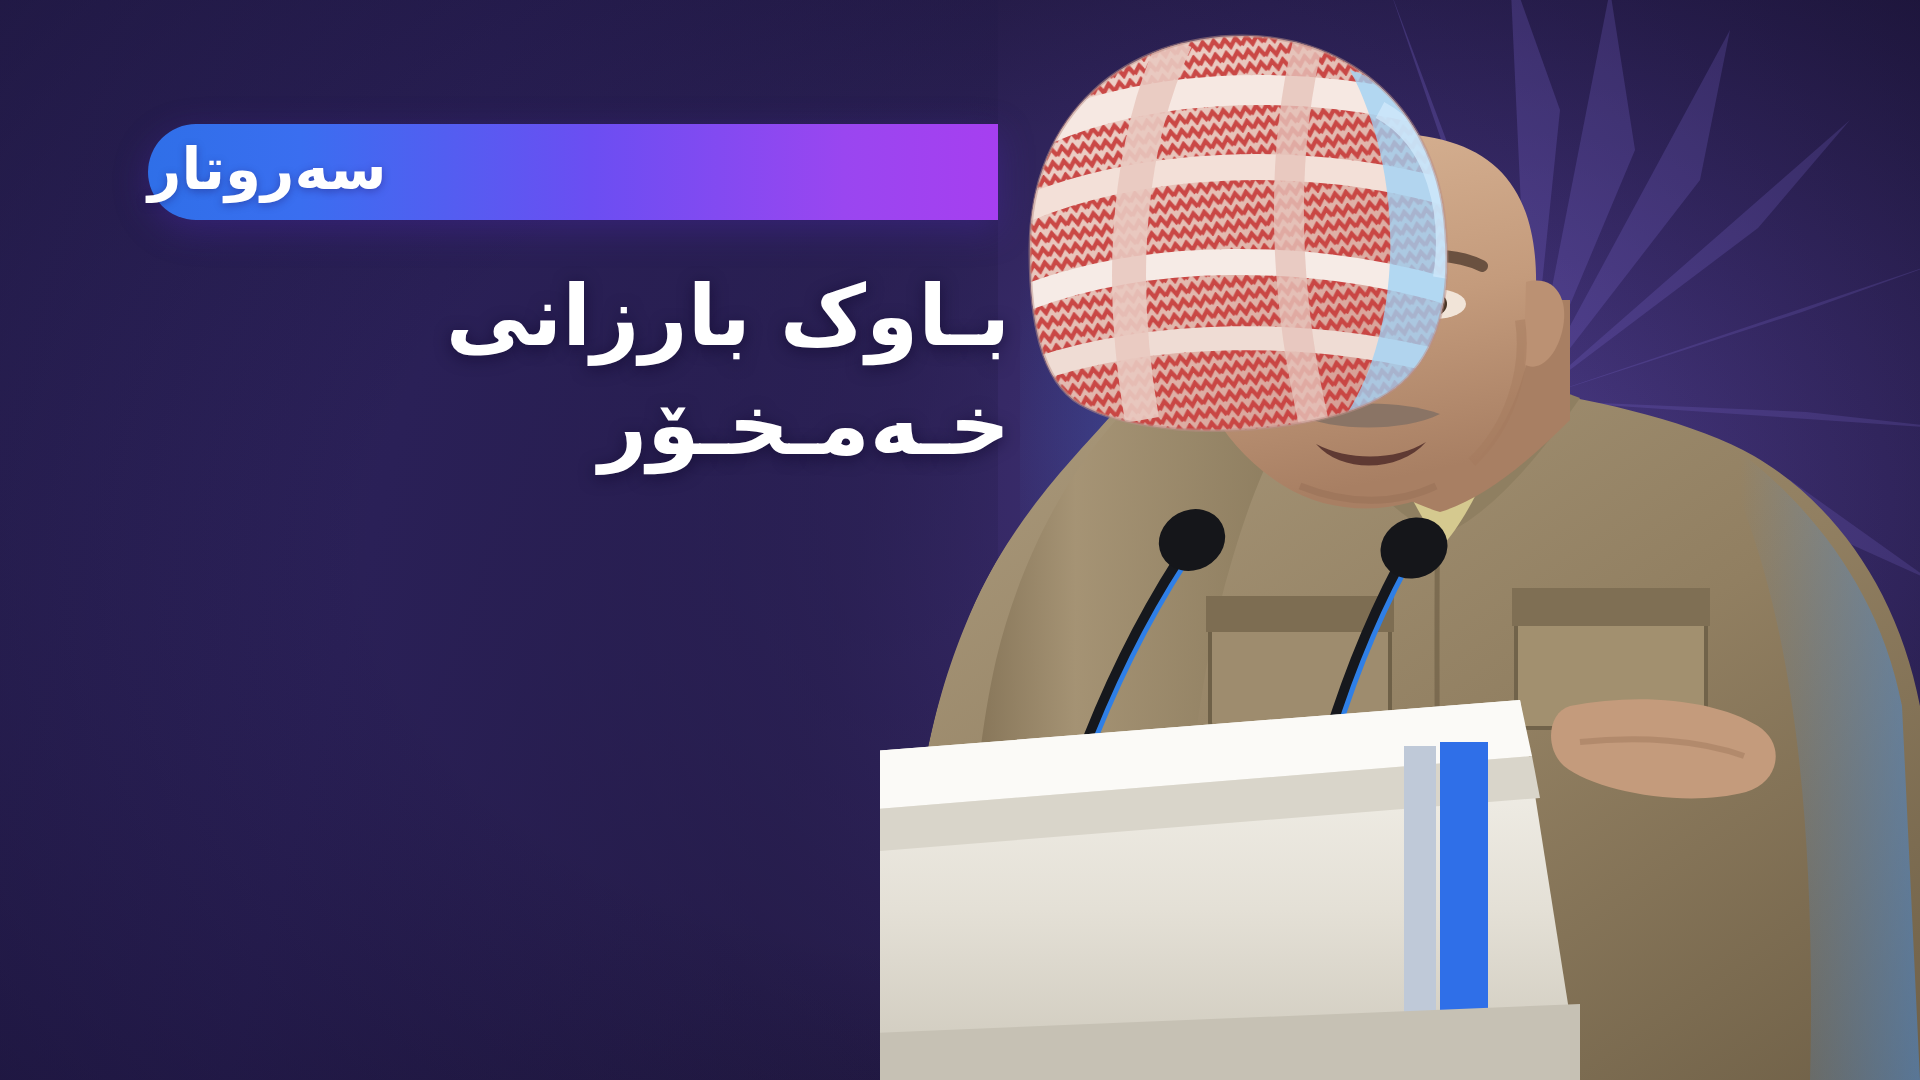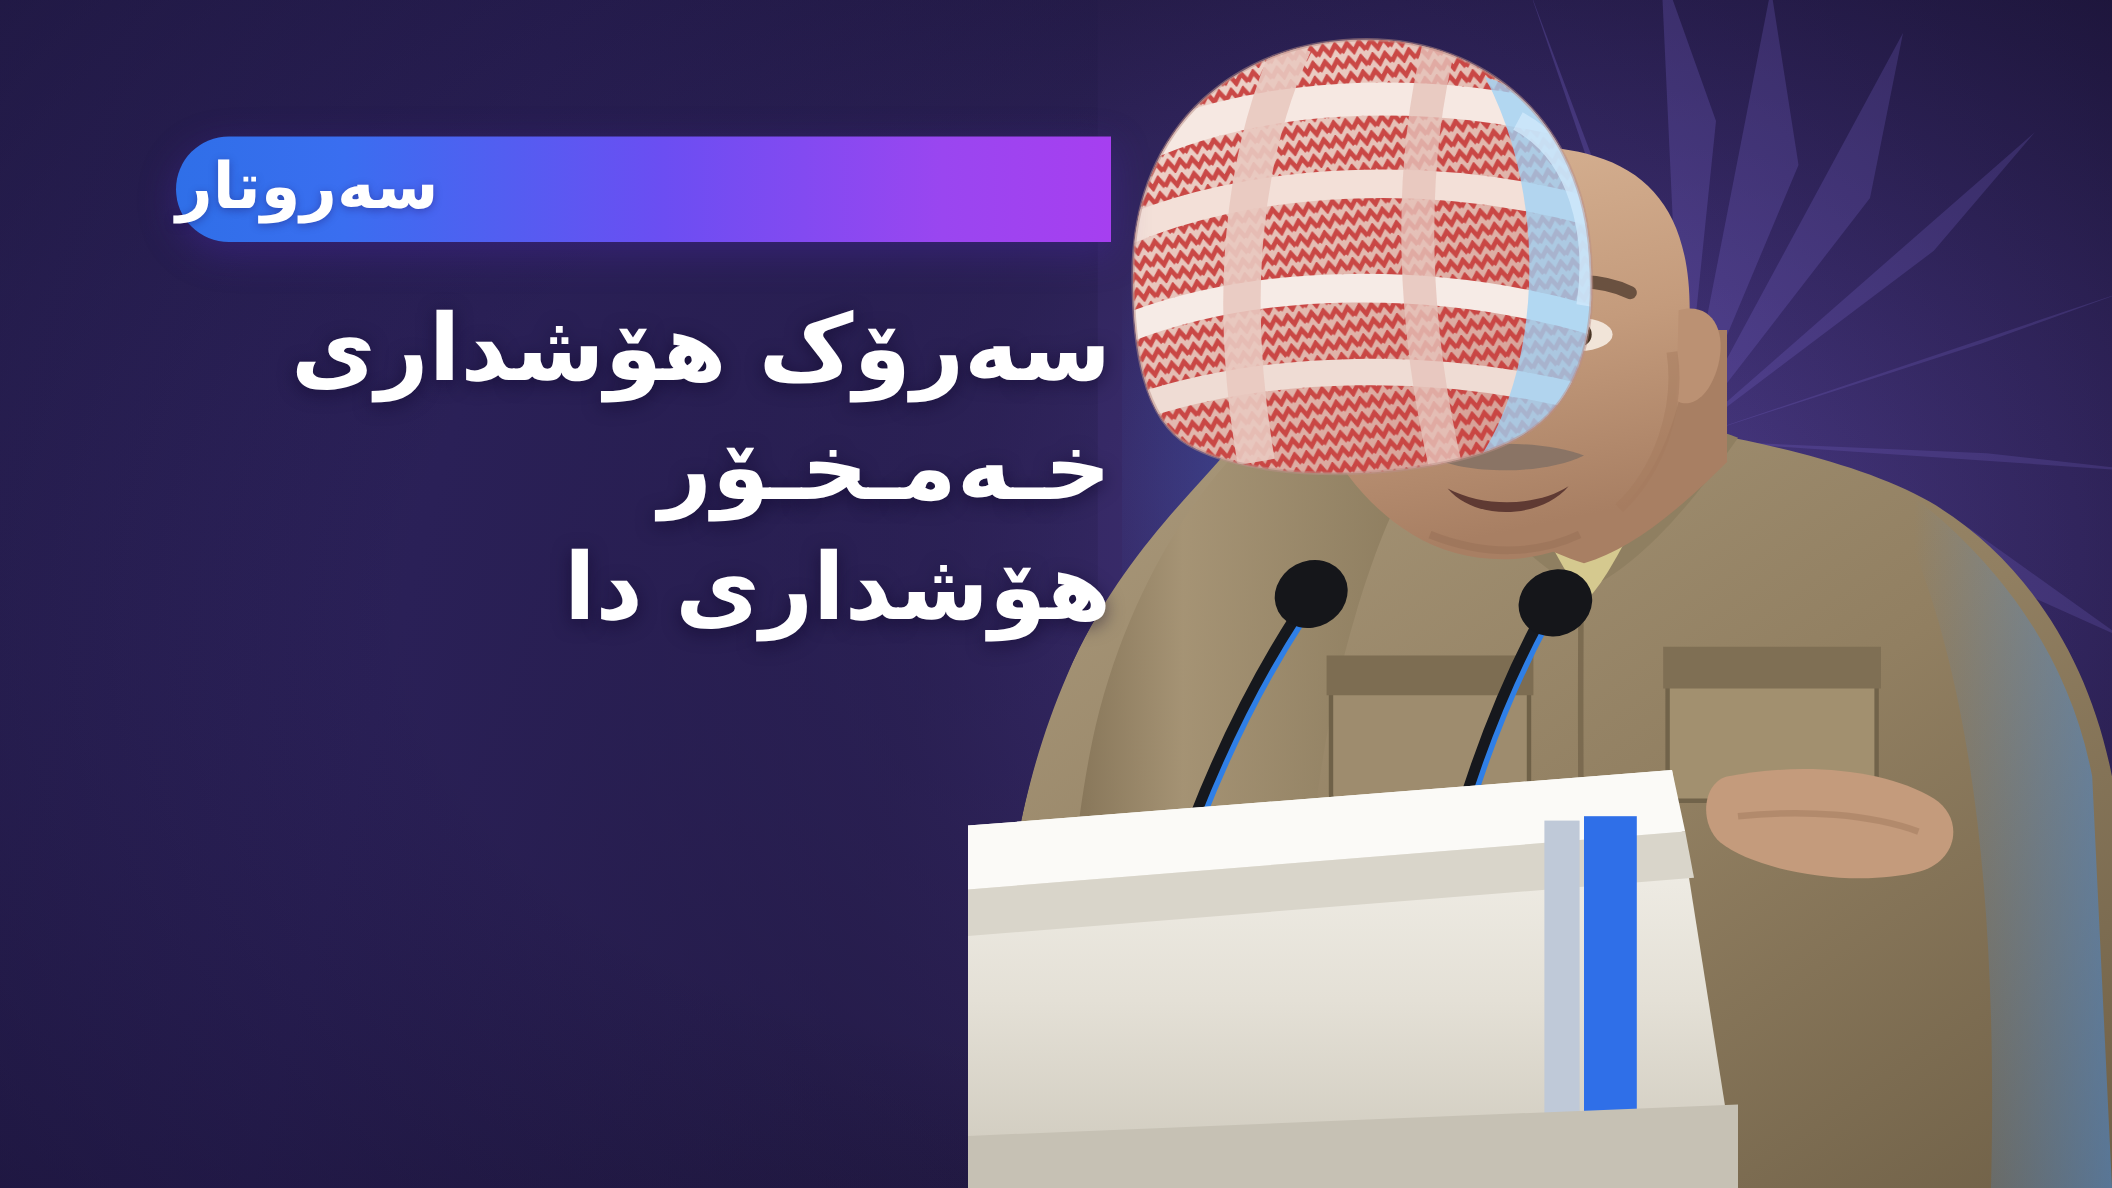--- a/index.html
+++ b/index.html
@@ -54,21 +54,21 @@
     position: absolute;
     left: 0;
     top: 0;
     width: 1010px;
     height: 100%;
     z-index: 6;
     direction: rtl;
   }
   .badge-pill {
     position: absolute;
-    left: 160px;
+    left: 148px;
     top: 124px;
     width: 850px;
     height: 96px;
     border-radius: 48px 0 0 48px;
     background: linear-gradient(90deg, #2f6fe8 0%, #3a6ef0 18%, #6b4ef2 52%, #9a46f0 82%, #a63ff0 100%);
     box-shadow: 0 10px 34px rgba(70,40,160,0.45);
     display: flex;
     align-items: center;
     justify-content: flex-start;
     padding-right: 0;
@@ -296,20 +296,19 @@
 
   <div class="bg-vignette"></div>
 
   <div class="text-col">
 
     <div class="badge-pill">
       <span class="badge-label">سەروتار</span>
     </div>
 
     <div class="headline">
-      <div class="headline-line">سەرۆک هۆشداری</div>
+      <div class="headline-line">بـاوک بارزانی</div>
       <div class="headline-line">خـەمـخـۆر</div>
-      <div class="headline-line">هۆشداری دا</div>
     </div>
 
   </div>
 
 </div>
 
 </body></html>

